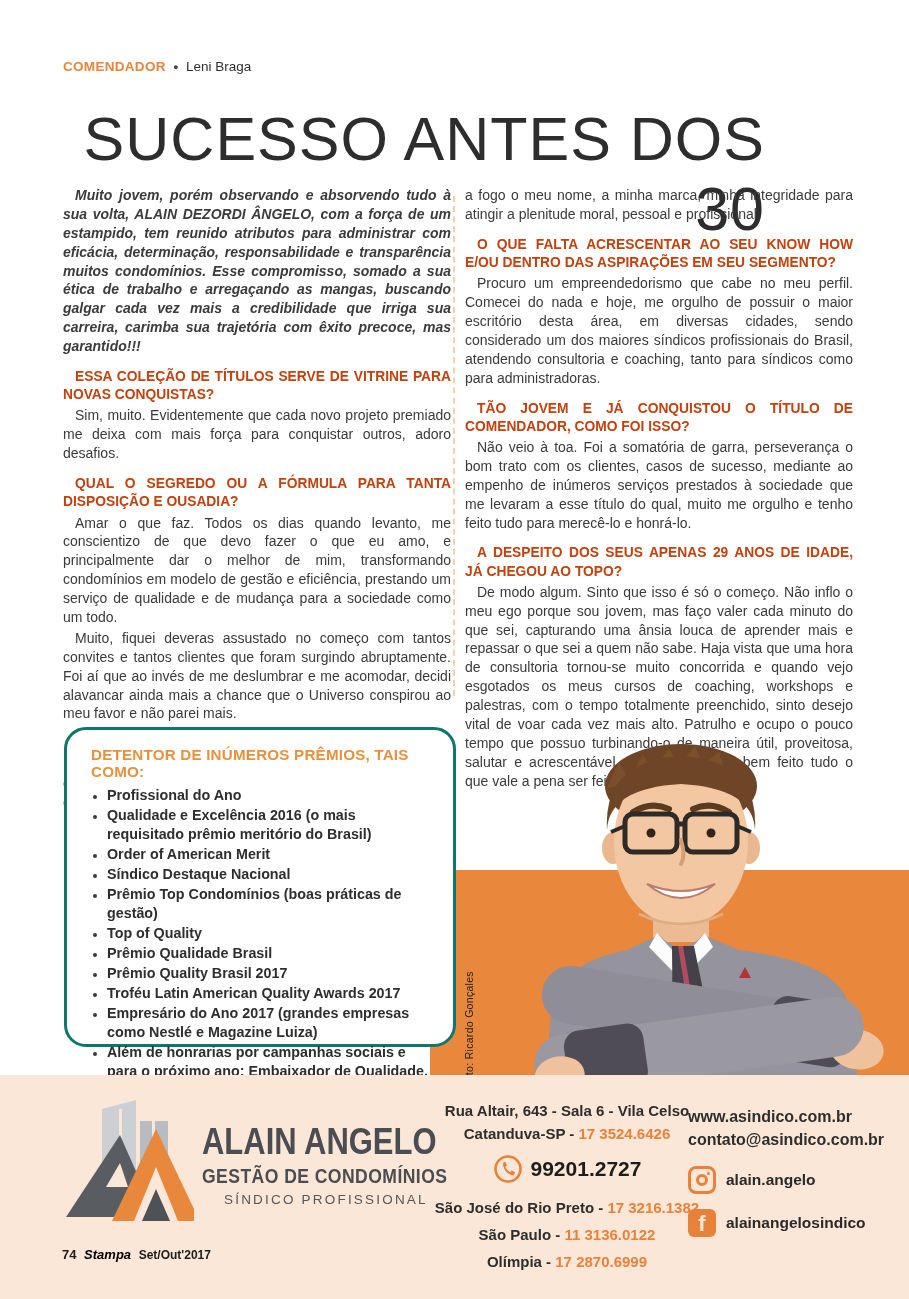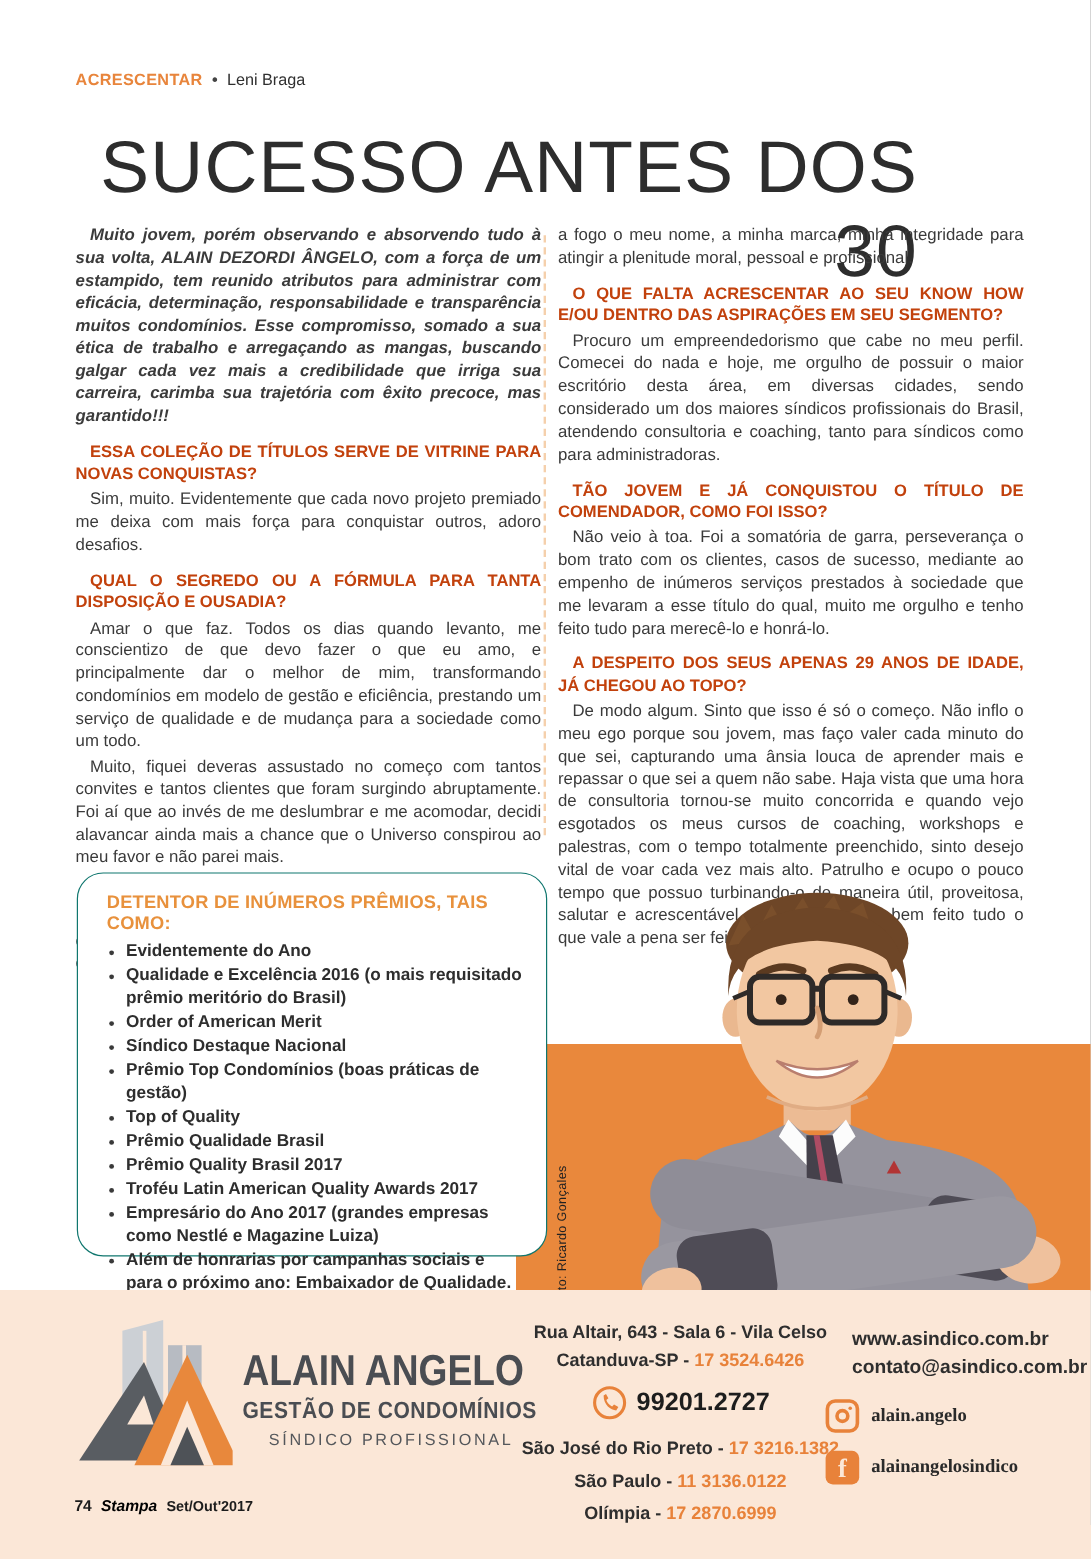--- a/index.html
+++ b/index.html
@@ -23,21 +23,21 @@
   .col p{margin:0 0 2px 0;text-indent:12px;}
   .col p.lead{font-style:italic;color:#3b3b3b;margin-bottom:4px;font-weight:bold;}
   .col p.noindent{text-indent:0;}
   .col h3{margin:12px 0 2px 0;font-size:13.8px;line-height:1.32;color:#c2410c;
           text-align:justify;text-indent:12px;font-weight:bold;}
   .divider{position:absolute;left:453px;top:196px;height:500px;width:0;
            border-left:2px dashed rgba(233,150,70,.45);}
 
   
   .awards{position:absolute;left:64px;top:727px;width:392px;height:320px;background:#fff;
-          border:1px solid #0f766e;border-radius:22px;box-sizing:border-box;
+          border:3px solid #0f766e;border-radius:22px;box-sizing:border-box;
           padding:16px 20px 8px 24px;z-index:5;}
   .awards h4{margin:0 0 6px 0;font-size:15.2px;color:#e8913c;letter-spacing:.2px;}
   .awards ul{margin:0;padding-left:16px;}
   .awards li{font-size:14.3px;line-height:1.33;color:#2e2e2e;font-weight:bold;margin-bottom:1px;}
   .awards li::marker{color:#3a3a3a;font-size:12px;}
 
   
   .band{position:absolute;left:430px;top:870px;width:479px;height:206px;background:#e9883c;z-index:1;}
   .credit{position:absolute;left:463px;top:928px;height:160px;z-index:4;
           writing-mode:vertical-rl;transform:rotate(180deg);
@@ -55,42 +55,42 @@
   .logo-line3{font-size:13.5px;color:#54575b;letter-spacing:2.2px;margin-top:4px;margin-left:22px;}
 
   .contact{position:absolute;left:428px;top:25px;width:278px;text-align:center;color:#2e2e2e;}
   .contact .row1{font-size:15px;font-weight:bold;line-height:1.5;}
   .contact .orange{color:#e8823a;}
   .wa-row{display:flex;align-items:center;justify-content:center;gap:8px;margin:9px 0 10px 0;}
   .wa-num{font-size:21px;font-weight:bold;color:#1d1d1d;}
   .contact .city{font-size:15px;font-weight:bold;line-height:1.8;}
 
   .webcol{position:absolute;left:688px;top:30px;color:#2e2e2e;}
-  .webcol .url{font-size:16px;font-weight:bold;line-height:1.45;margin-left:22px;}
-  .social-row{display:flex;align-items:center;gap:10px;margin-top:15px;font-family:Liberation Serif, serif;}
+  .webcol .url{font-size:16px;font-weight:bold;line-height:1.45;}
+  .social-row{display:flex;align-items:center;gap:10px;margin-top:15px;}
   .social-handle{font-size:15.5px;font-weight:bold;color:#2a2a2a;}
   .ig-icon{width:28px;height:28px;border:3px solid #e8823a;border-radius:8px;box-sizing:border-box;position:relative;}
   .ig-icon::before{content:"";position:absolute;left:5px;top:5px;width:12px;height:12px;
                    border:3px solid #e8823a;border-radius:50%;box-sizing:border-box;}
   .ig-icon::after{content:"";position:absolute;right:3px;top:3px;width:3px;height:3px;
                   background:#e8823a;border-radius:50%;}
   .fb-icon{width:28px;height:28px;background:#e8823a;border-radius:6px;color:#fbe7d7;
            font-size:22px;font-weight:bold;text-align:center;line-height:30px;}
 
   .pagenum{position:absolute;left:62px;top:172px;font-size:13px;color:#1c1c1c;font-weight:bold;}
   .pagenum .mag{color:#000000;font-style:italic;margin:0 4px;}
   .pagenum .issue{font-size:12px;}
 </style>
 </head>
 <body>
 
 <div class="page">
 
   <div class="kicker">
-    <span class="brand">ACRESCENTAR</span>
+    <span class="brand">COMENDADOR</span>
     <span class="sep">•</span>
     <span class="byline">Leni Braga</span>
   </div>
 
   <div class="title">SUCESSO ANTES DOS 30</div>
 
   <div class="divider"></div>
 
   <div class="col col-left">
     <p class="lead">Muito jovem, porém observando e absorvendo tudo à sua volta, ALAIN DEZORDI ÂNGELO, com a força de um estampido, tem reunido atributos para administrar com eficácia, determinação, responsabilidade e transparência muitos condomínios. Esse compromisso, somado a sua ética de trabalho e arregaçando as mangas, buscando galgar cada vez mais a credibilidade que irriga sua carreira, carimba sua trajetória com êxito precoce, mas garantido!!!</p>
@@ -111,21 +111,21 @@
     <p>Não veio à toa. Foi a somatória de garra, perseverança o bom trato com os clientes, casos de sucesso, mediante ao empenho de inúmeros serviços prestados à sociedade que me levaram a esse título do qual, muito me orgulho e tenho feito tudo para merecê-lo e honrá-lo.</p>
     <h3>A DESPEITO DOS SEUS APENAS 29 ANOS DE IDADE, JÁ CHEGOU AO TOPO?</h3>
     <p>De modo algum. Sinto que isso é só o começo. Não inflo o meu ego porque sou jovem, mas faço valer cada minuto do que sei, capturando uma ânsia louca de aprender mais e repassar o que sei a quem não sabe. Haja vista que uma hora de consultoria tornou-se muito concorrida e quando vejo esgotados os meus cursos de coaching, workshops e palestras, com o tempo totalmente preenchido, sinto desejo vital de voar cada vez mais alto. Patrulho e ocupo o pouco tempo que possuo turbinando-o de maneira útil, proveitosa, salutar e acrescentável, procurando fazer bem feito tudo o que vale a pena ser feito!!!</p>
   </div>
 
   <div class="band"></div>
 
   <div class="awards">
     <h4>DETENTOR DE INÚMEROS PRÊMIOS, TAIS COMO:</h4>
     <ul>
-      <li>Evidentemente do Ano</li>
+      <li>Profissional do Ano</li>
       <li>Qualidade e Excelência 2016 (o mais requisitado prêmio meritório do Brasil)</li>
       <li>Order of American Merit</li>
       <li>Síndico Destaque Nacional</li>
       <li>Prêmio Top Condomínios (boas práticas de gestão)</li>
       <li>Top of Quality</li>
       <li>Prêmio Qualidade Brasil</li>
       <li>Prêmio Quality Brasil 2017</li>
       <li>Troféu Latin American Quality Awards 2017</li>
       <li>Empresário do Ano 2017 (grandes empresas como Nestlé e Magazine Luiza)</li>
       <li>Além de honrarias por campanhas sociais e para o próximo ano: Embaixador de Qualidade.</li>

